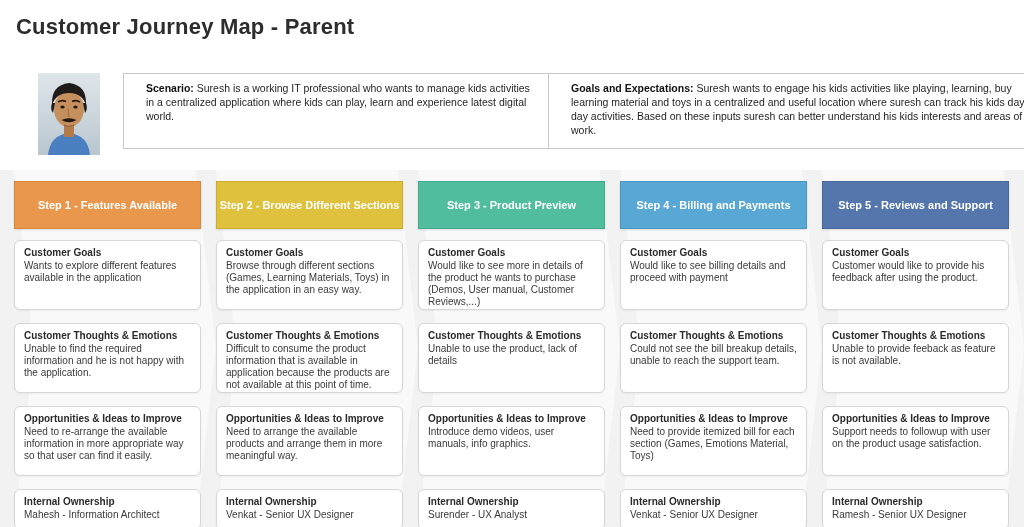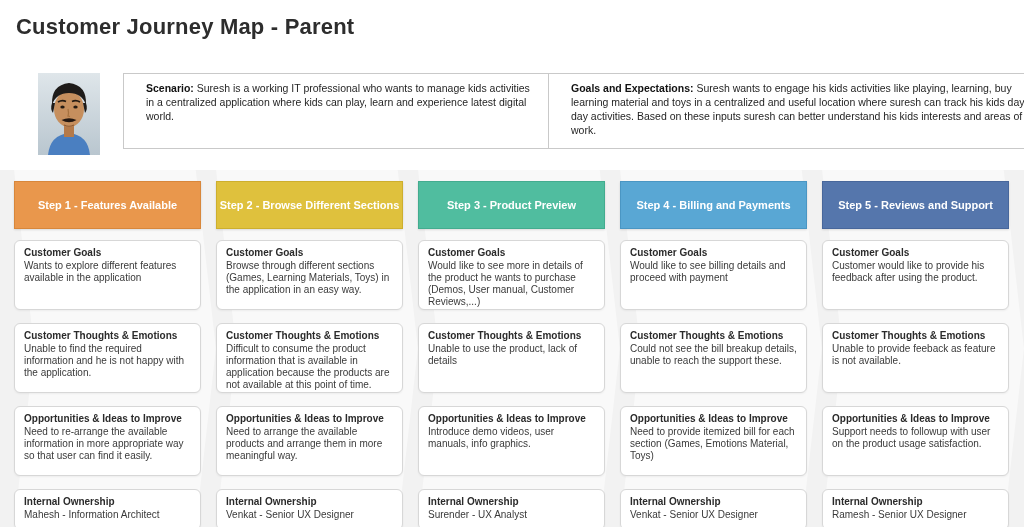--- a/index.html
+++ b/index.html
@@ -152,21 +152,21 @@
     <div class="col">
       <div class="step-header" style="background: rgb(89, 167, 212); border-color: rgb(74, 150, 195);">
         <span>Step 4 - Billing and Payments</span>
       </div>
       <div class="card tall">
         <div class="card-title">Customer Goals</div>
         <div class="card-text">Would like to see billing details and proceed with payment</div>
       </div>
       <div class="card tall">
         <div class="card-title">Customer Thoughts &amp; Emotions</div>
-        <div class="card-text">Could not see the bill breakup details, unable to reach the support these.</div>
+        <div class="card-text">Could not see the bill breakup details, unable to reach the support team.</div>
       </div>
       <div class="card tall">
         <div class="card-title">Opportunities &amp; Ideas to Improve</div>
         <div class="card-text">Need to provide itemized bill for each section (Games, Emotions Material, Toys)</div>
       </div>
       <div class="card short">
         <div class="card-title">Internal Ownership</div>
         <div class="card-text">Venkat - Senior UX Designer</div>
       </div>
     </div>

